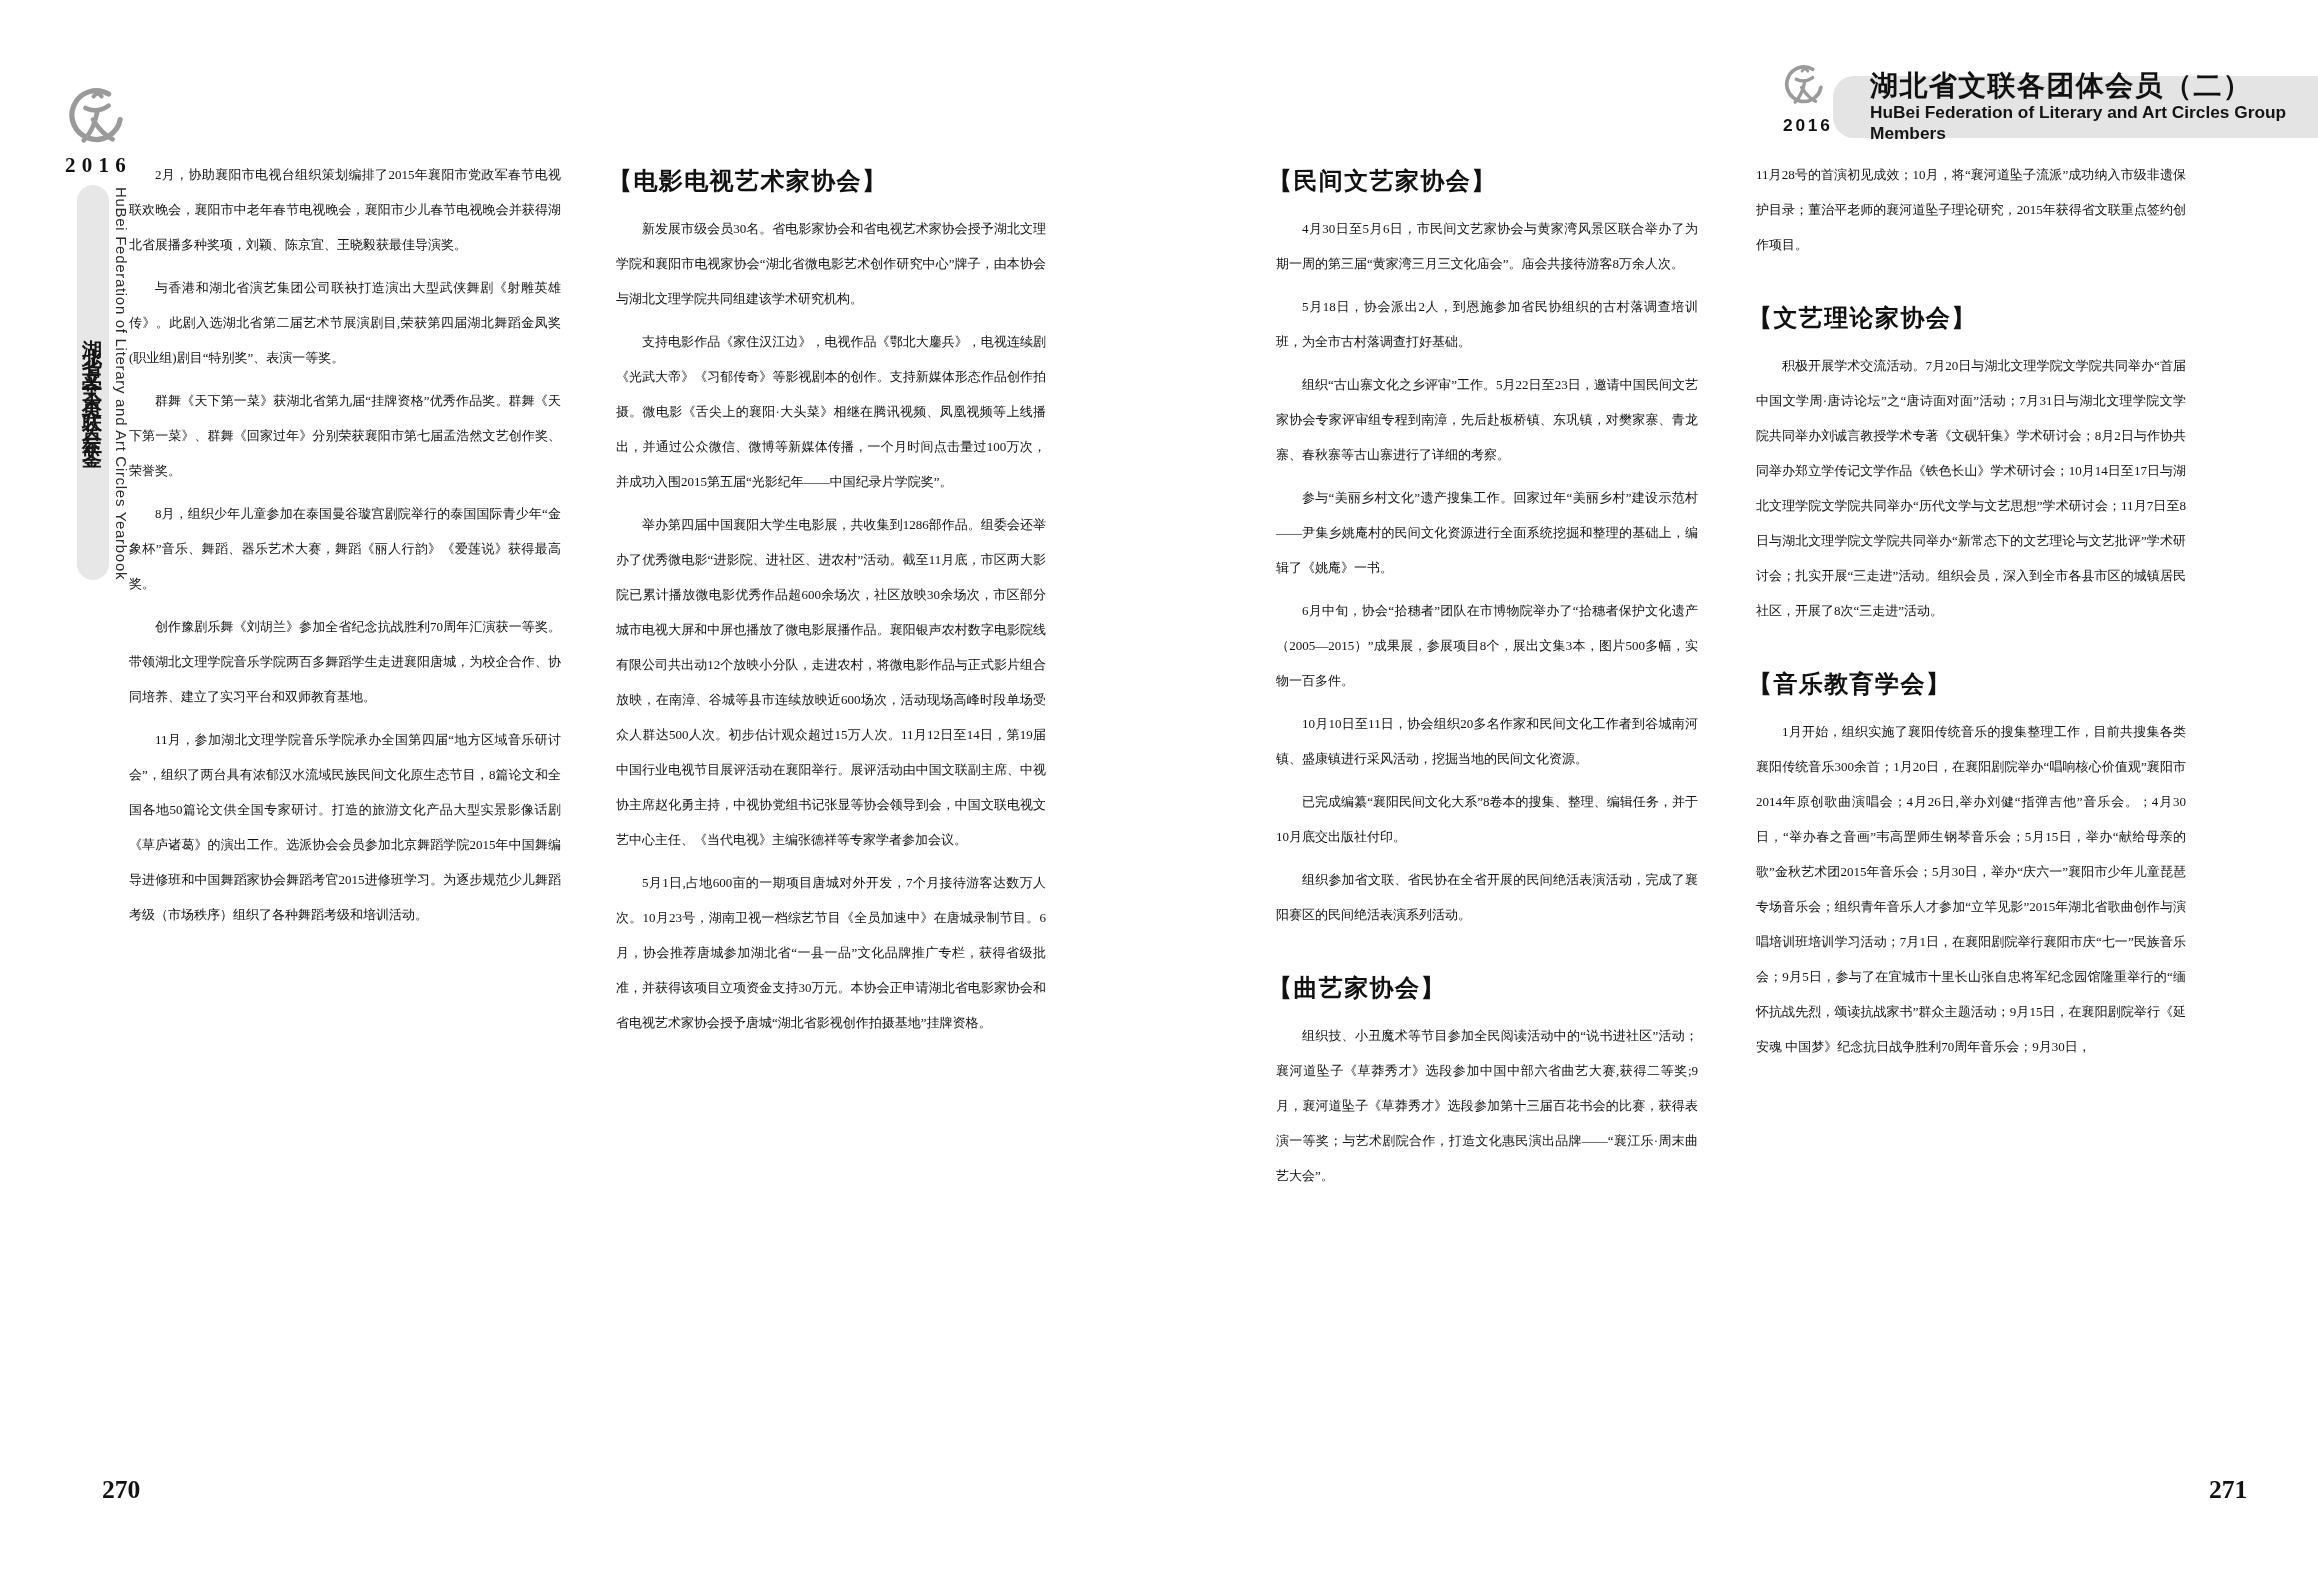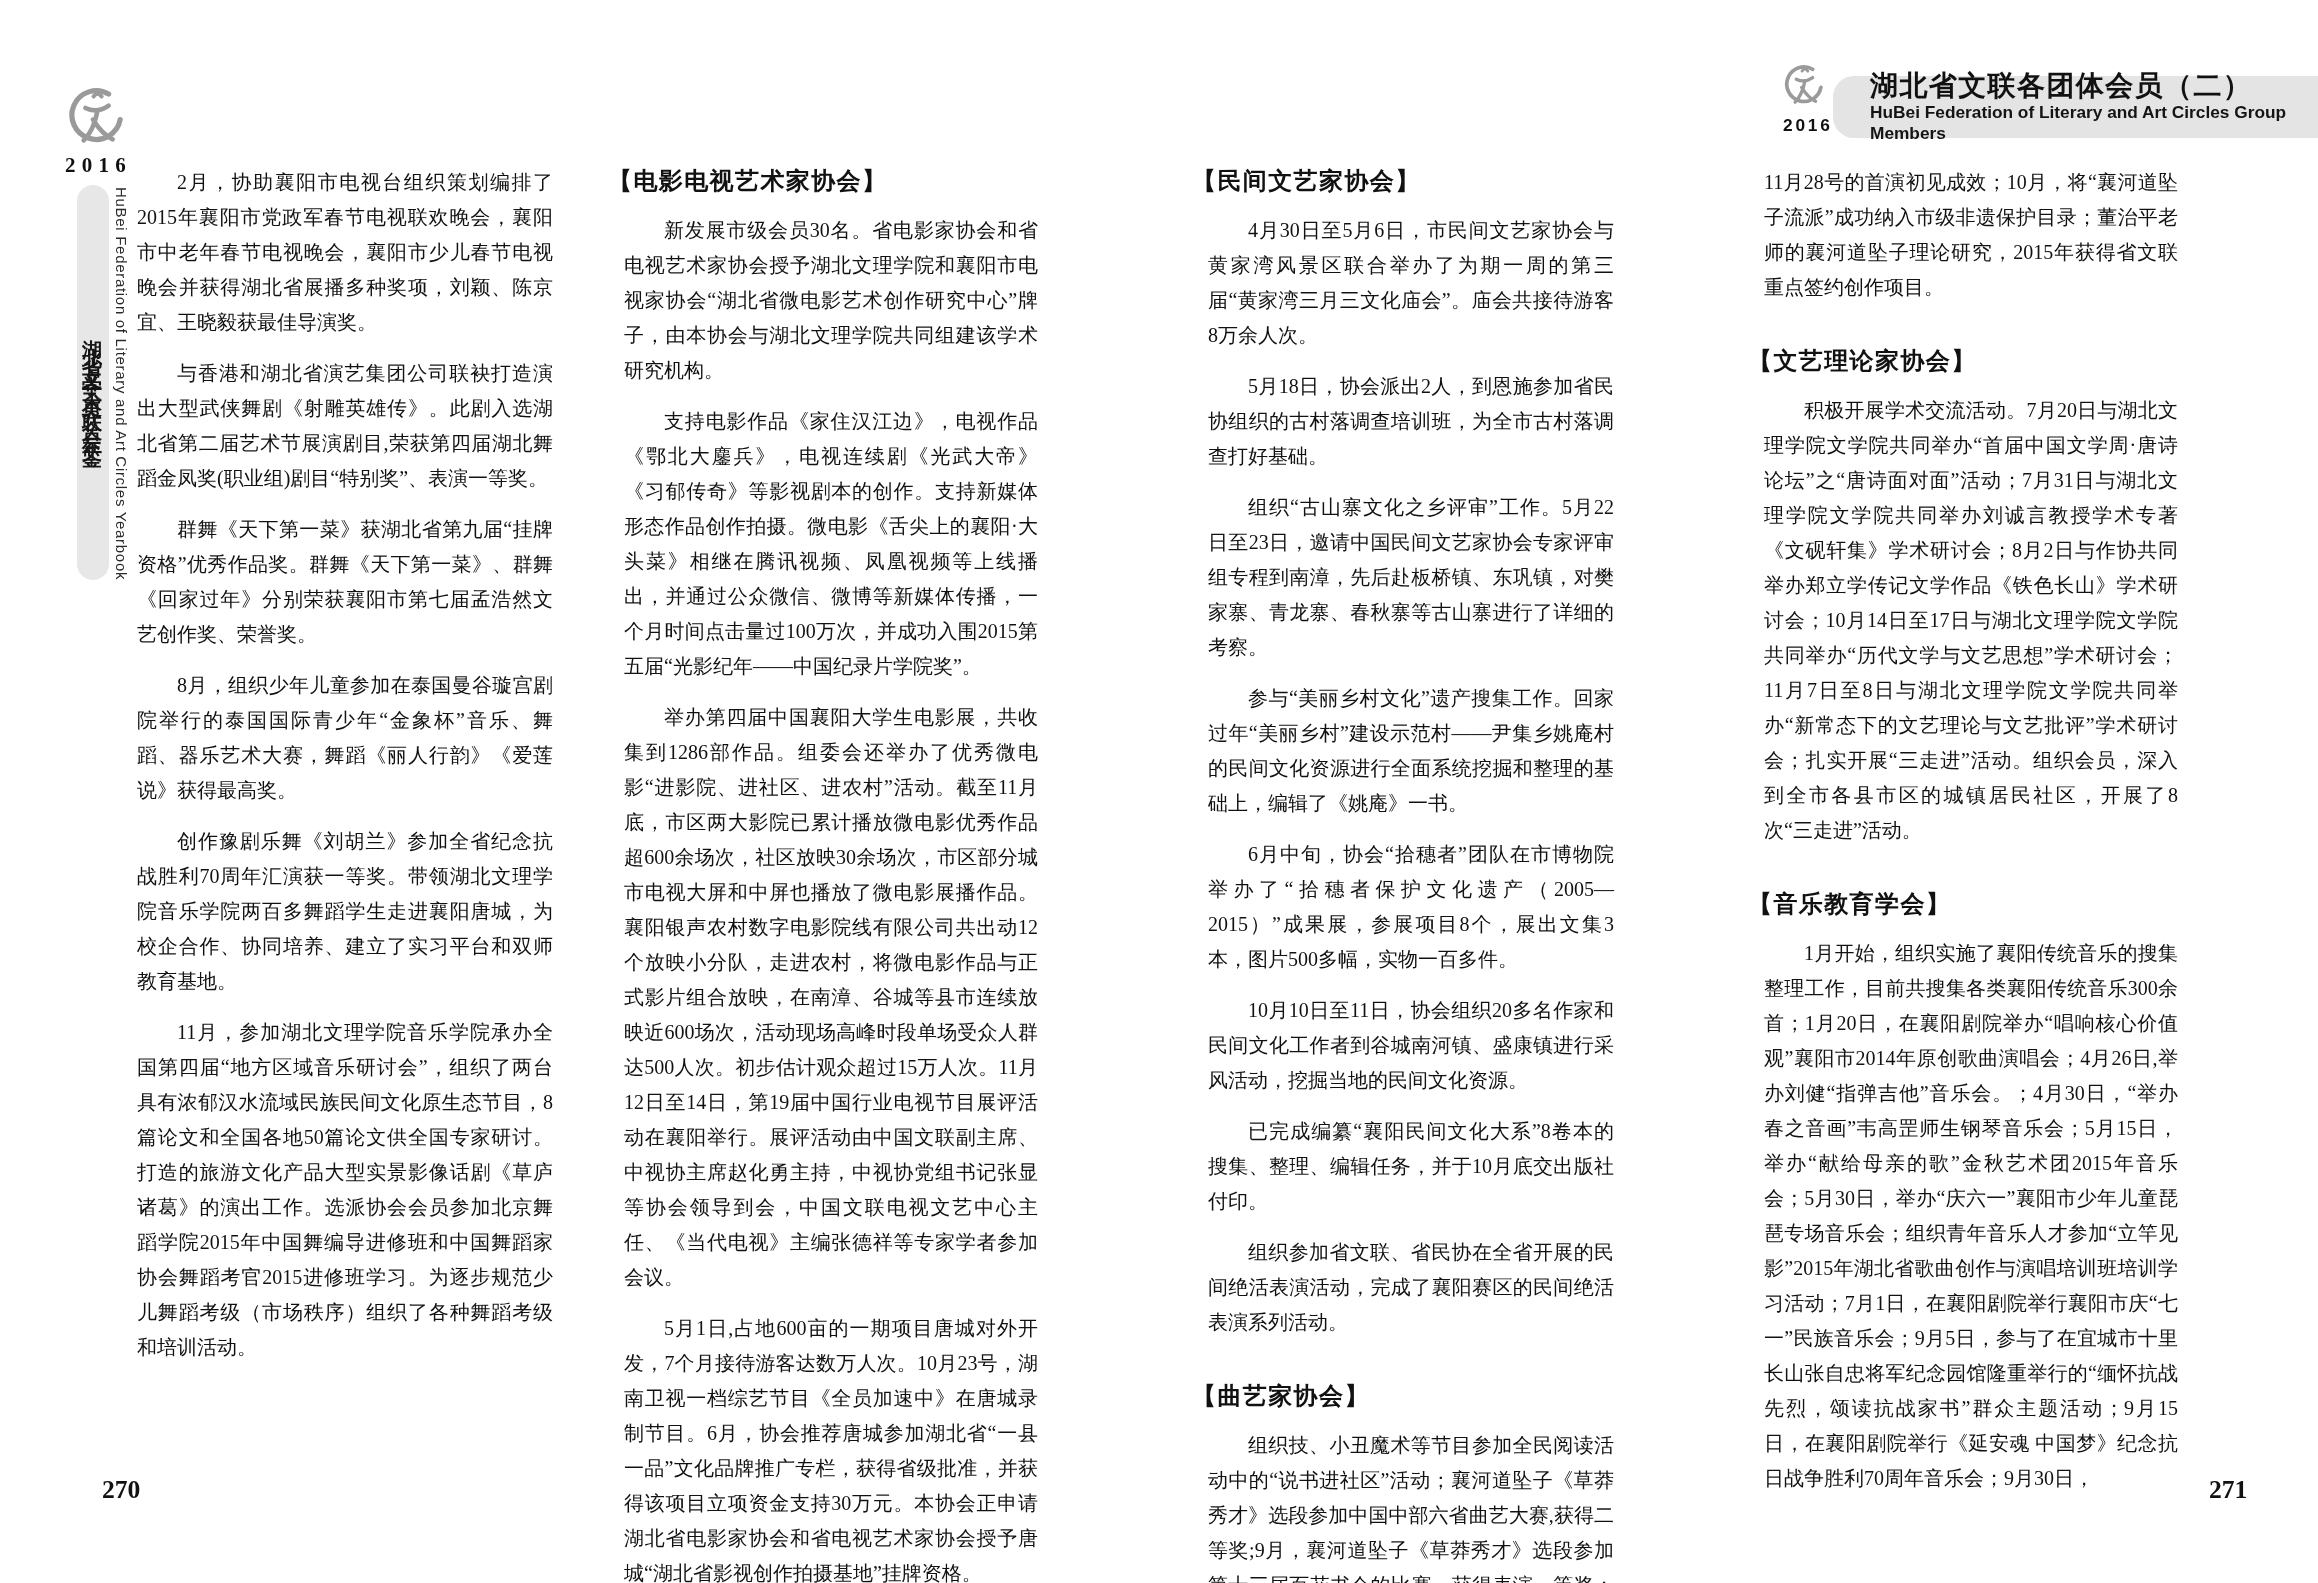--- a/index.html
+++ b/index.html
@@ -3,31 +3,31 @@
 <meta charset="utf-8">
 <style>
   html,body{margin:0;padding:0;}
   body{
     width:2319px;height:1584px;position:relative;background:#ffffff;
     font-family:"Liberation Serif","DejaVu Serif",serif;color:#111;
     overflow:hidden;
   }
   
   .col{position:absolute;top:149px;}
-  .col p{margin:16px;font-size:20px;line-height:35px;text-align:justify;text-indent:2em;}
+  .col p{margin:8px;font-size:13px;line-height:35px;text-align:justify;text-indent:2em;}
   .col p.cont{text-indent:0;}
   .col h3{
     font-family:"Liberation Sans","DejaVu Sans",sans-serif;
     font-size:24px;font-weight:bold;letter-spacing:1.4px;
     margin:40px 0 14px 0;
   }
   .col h3.first{margin-top:16px;}
   #col1{left:121px;width:448px;}
   #col2{left:608px;width:446px;}
-  #col3{left:1192px;width:438px;}
+  #col3{left:1268px;width:438px;}
   #col4{left:1748px;width:446px;}
 
   
   .logo{position:absolute;}
   #logo-left{left:68px;top:87px;width:58px;height:64px;}
   #year-left{
     position:absolute;left:64px;top:153px;width:69px;text-align:center;
     font-size:21px;font-weight:600;letter-spacing:6.2px;
     font-family:"Liberation Serif",serif;
   }

